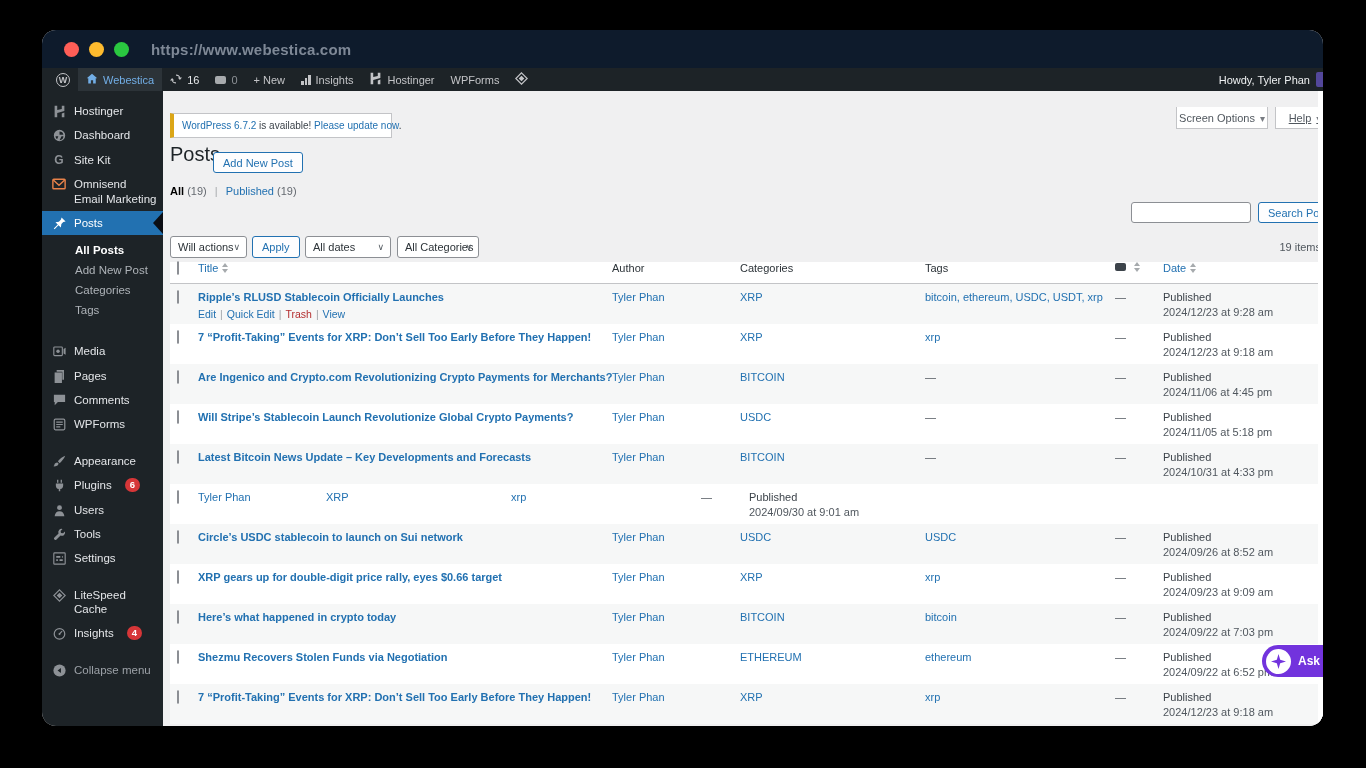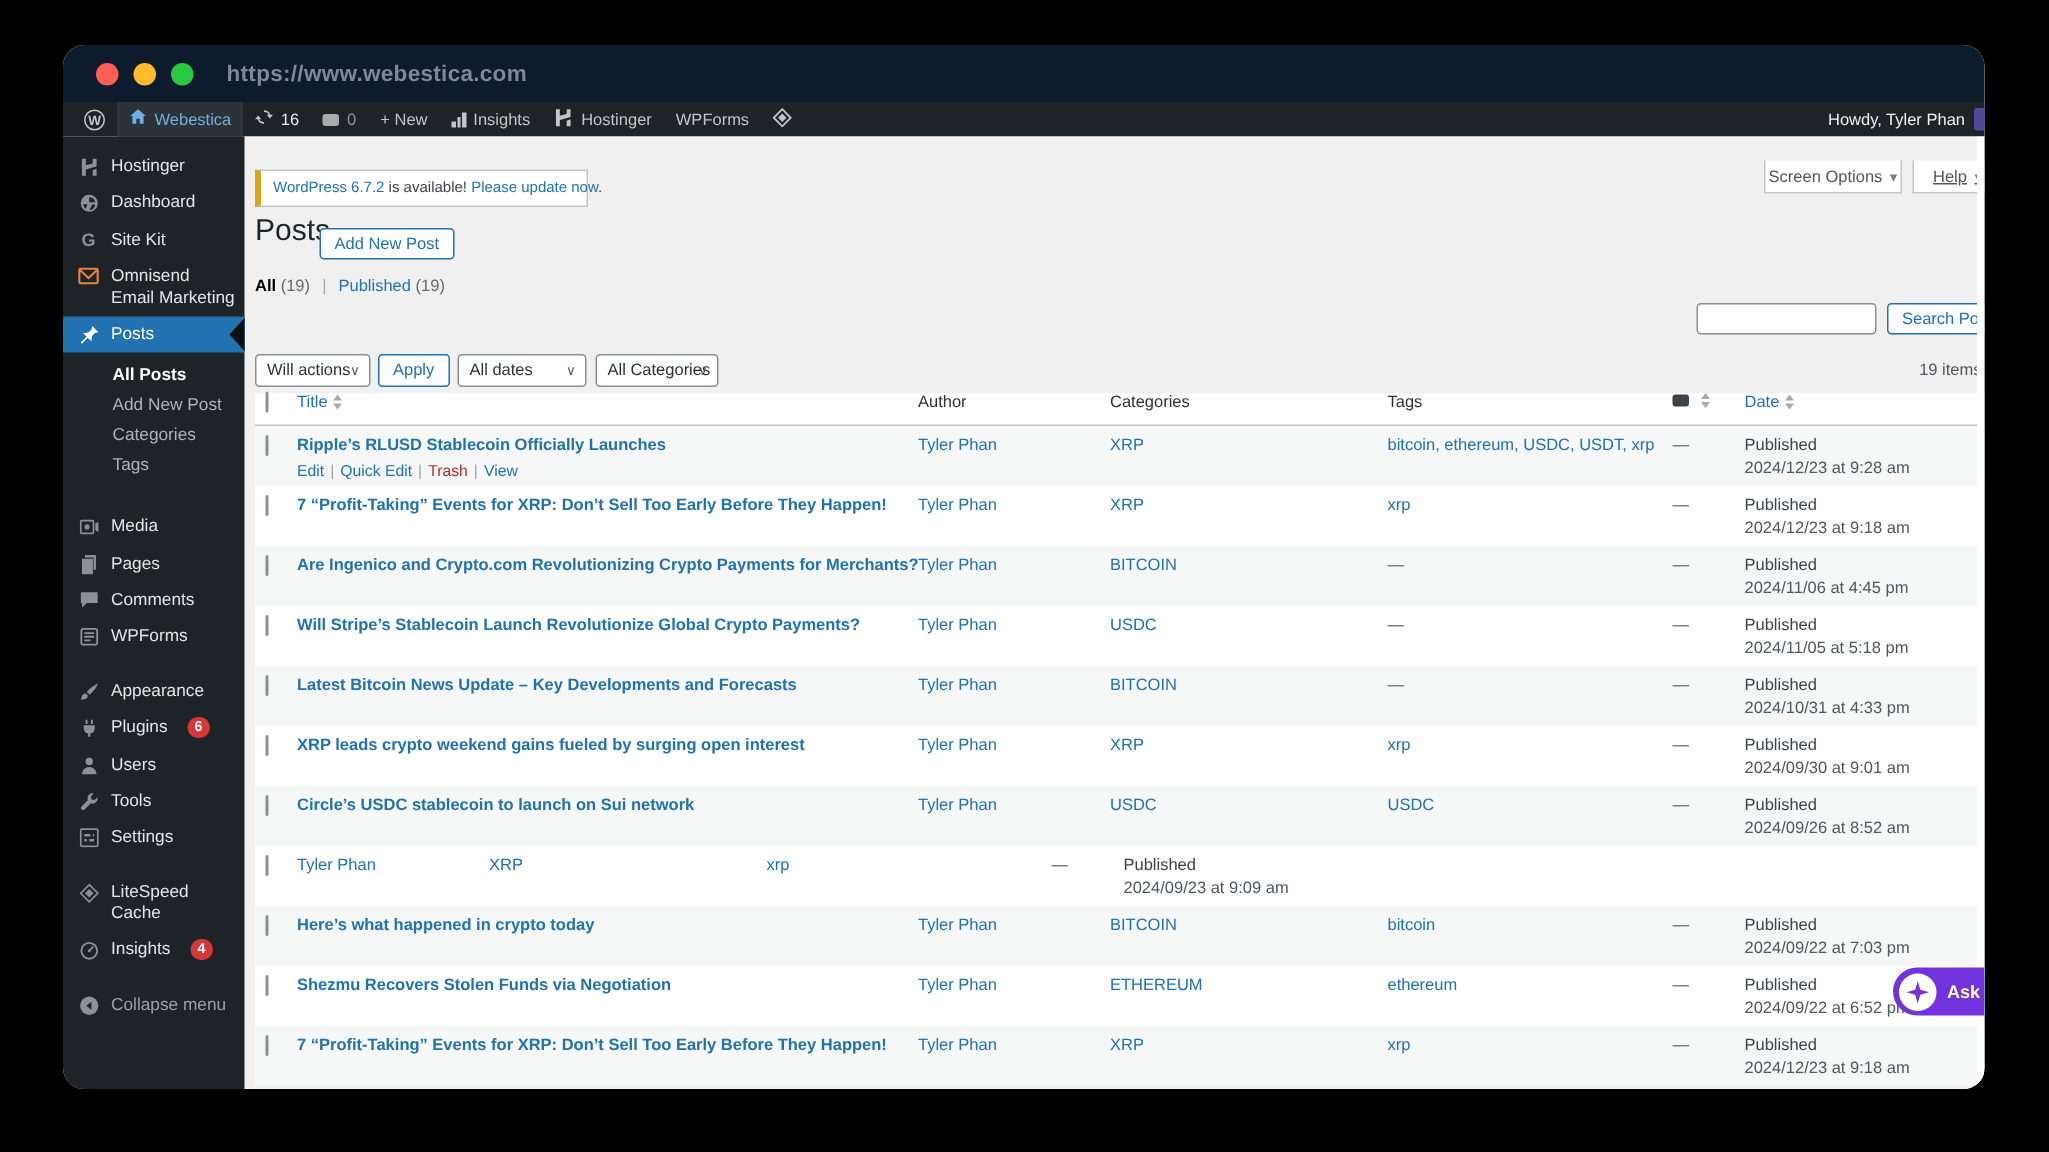--- a/index.html
+++ b/index.html
@@ -460,21 +460,20 @@
               <span class="c-com">
                 <span class="dash">—</span>
               </span>
               <span class="c-date">
                 <div class="d-status">Published</div>
                 <div class="d-date">2024/10/31 at 4:33 pm</div>
               </span>
             </div>
             <div class="row">
               <span class="c-cb"><span class="cb"></span></span>
-              <span class="c-title"><a class="title-link">XRP leads crypto weekend gains fueled by surging open interest</a></span>
               <span class="c-author"><a class="cell-link">Tyler Phan</a></span>
               <span class="c-cat"><a class="cell-link">XRP</a></span>
               <span class="c-tags"><a class="cell-link">xrp</a></span>
               <span class="c-com">
                 <span class="dash">—</span>
               </span>
               <span class="c-date">
                 <div class="d-status">Published</div>
                 <div class="d-date">2024/09/30 at 9:01 am</div>
               </span>
@@ -488,20 +487,21 @@
               <span class="c-com">
                 <span class="dash">—</span>
               </span>
               <span class="c-date">
                 <div class="d-status">Published</div>
                 <div class="d-date">2024/09/26 at 8:52 am</div>
               </span>
             </div>
             <div class="row">
               <span class="c-cb"><span class="cb"></span></span>
+              <span class="c-title"><a class="title-link">XRP gears up for double-digit price rally, eyes $0.66 target</a></span>
               <span class="c-author"><a class="cell-link">Tyler Phan</a></span>
               <span class="c-cat"><a class="cell-link">XRP</a></span>
               <span class="c-tags"><a class="cell-link">xrp</a></span>
               <span class="c-com">
                 <span class="dash">—</span>
               </span>
               <span class="c-date">
                 <div class="d-status">Published</div>
                 <div class="d-date">2024/09/23 at 9:09 am</div>
               </span>

